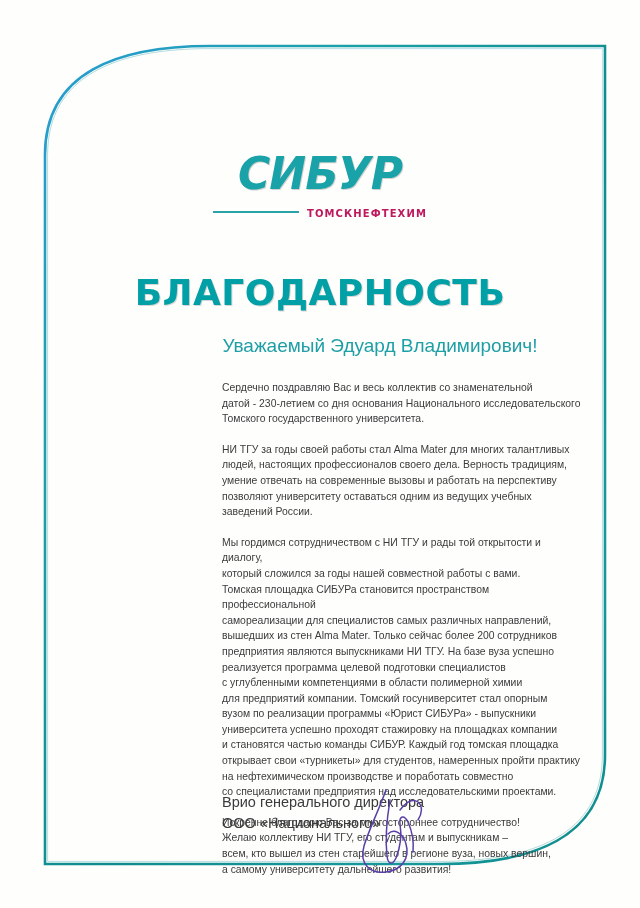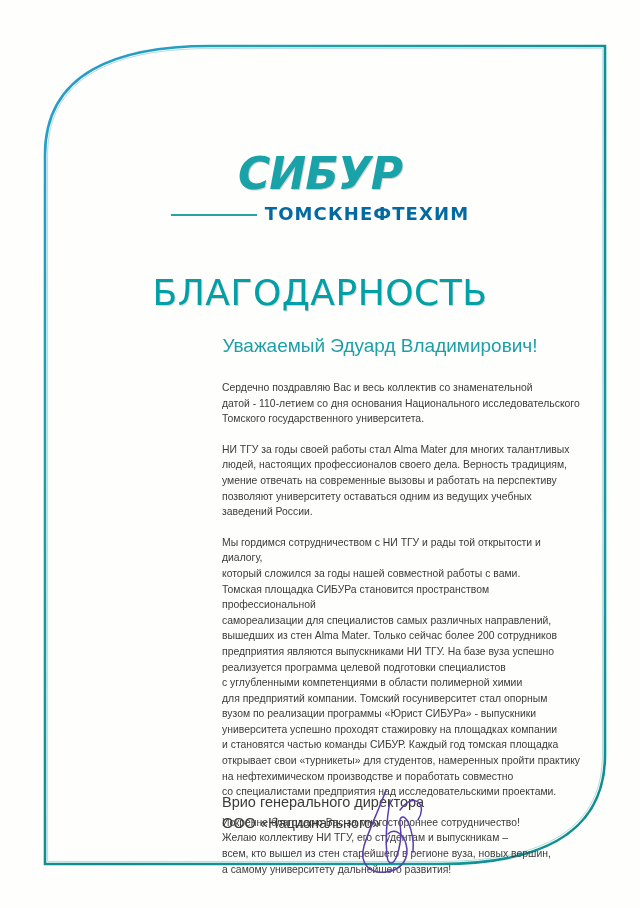--- a/index.html
+++ b/index.html
@@ -70,34 +70,34 @@
     width: 86px;
     height: 2px;
     background: #2aa3a6;
     vertical-align: 4px;
     margin-right: 8px;
   }
   .logo-sub {
     display: inline-block;
     font-family: "DejaVu Sans", sans-serif;
     font-weight: 700;
-    font-size: 18px;
+    font-size: 10px;
     letter-spacing: 1.1px;
-    color: #0369a1;
+    color: #be185d;
   }
 
   
   .doc-title {
     position: absolute;
     left: 0;
     top: 272px;
     width: 640px;
     text-align: center;
     font-family: "DejaVu Sans", sans-serif;
-    font-weight: 400;
+    font-weight: 700;
     font-size: 36px;
     letter-spacing: 0.5px;
     color: #00a0a6;
     text-shadow: 1px 1px 0 rgba(90,90,90,0.25);
   }
   .salutation {
     position: absolute;
     left: 12px;
     top: 335px;
     width: 640px;
@@ -196,21 +196,21 @@
         <span class="logo-rule"></span><span class="logo-sub">ТОМСКНЕФТЕХИМ</span>
       </span>
     </div>
 
     <div class="doc-title">БЛАГОДАРНОСТЬ</div>
 
     <div class="salutation">Уважаемый Эдуард Владимирович!</div>
 
     <div class="body-text">
       <p class="para">Сердечно поздравляю Вас и весь коллектив со знаменательной
-датой - 110-летием со дня основания Национального исследовательского
+датой - 230-летием со дня основания Национального исследовательского
 Томского государственного университета.</p>
       <p class="para">НИ ТГУ за годы своей работы стал Alma Mater для многих талантливых
 людей, настоящих профессионалов своего дела. Верность традициям,
 умение отвечать на современные вызовы и работать на перспективу
 позволяют университету оставаться одним из ведущих учебных
 заведений России.</p>
       <p class="para">Мы гордимся сотрудничеством с НИ ТГУ и рады той открытости и диалогу,
 который сложился за годы нашей совместной работы с вами.
 Томская площадка СИБУРа становится пространством профессиональной
 самореализации для специалистов самых различных направлений,

